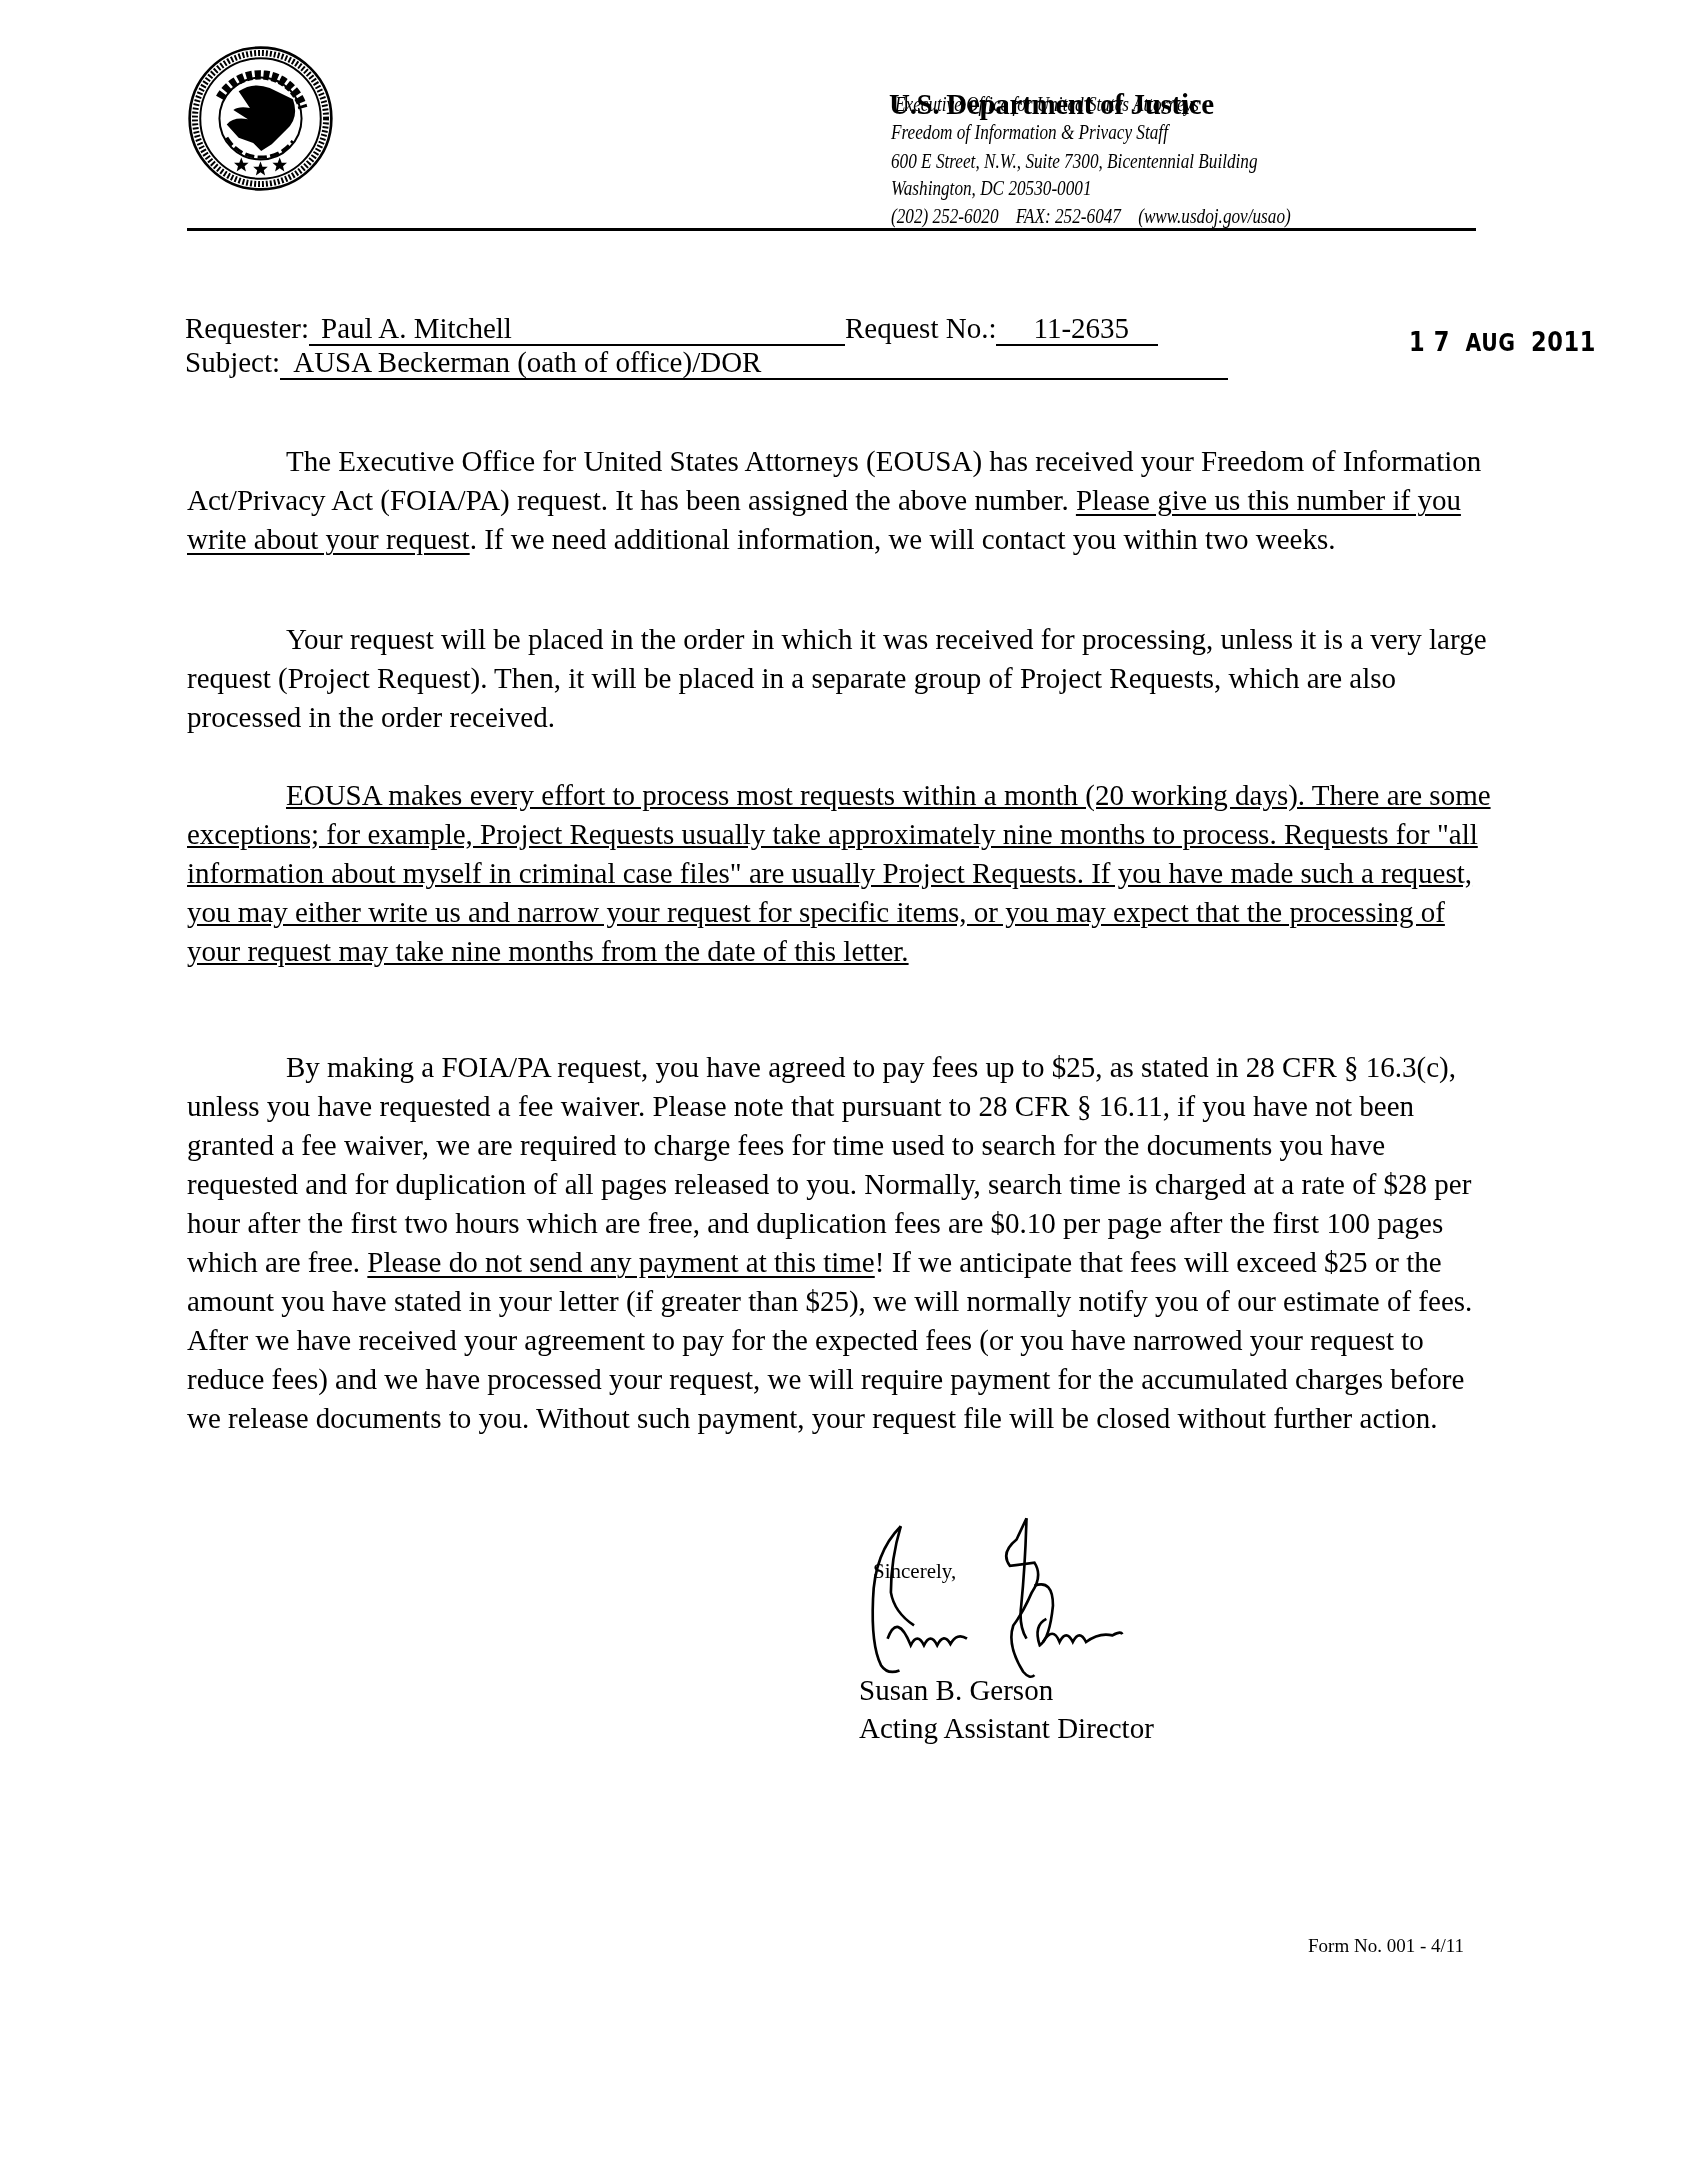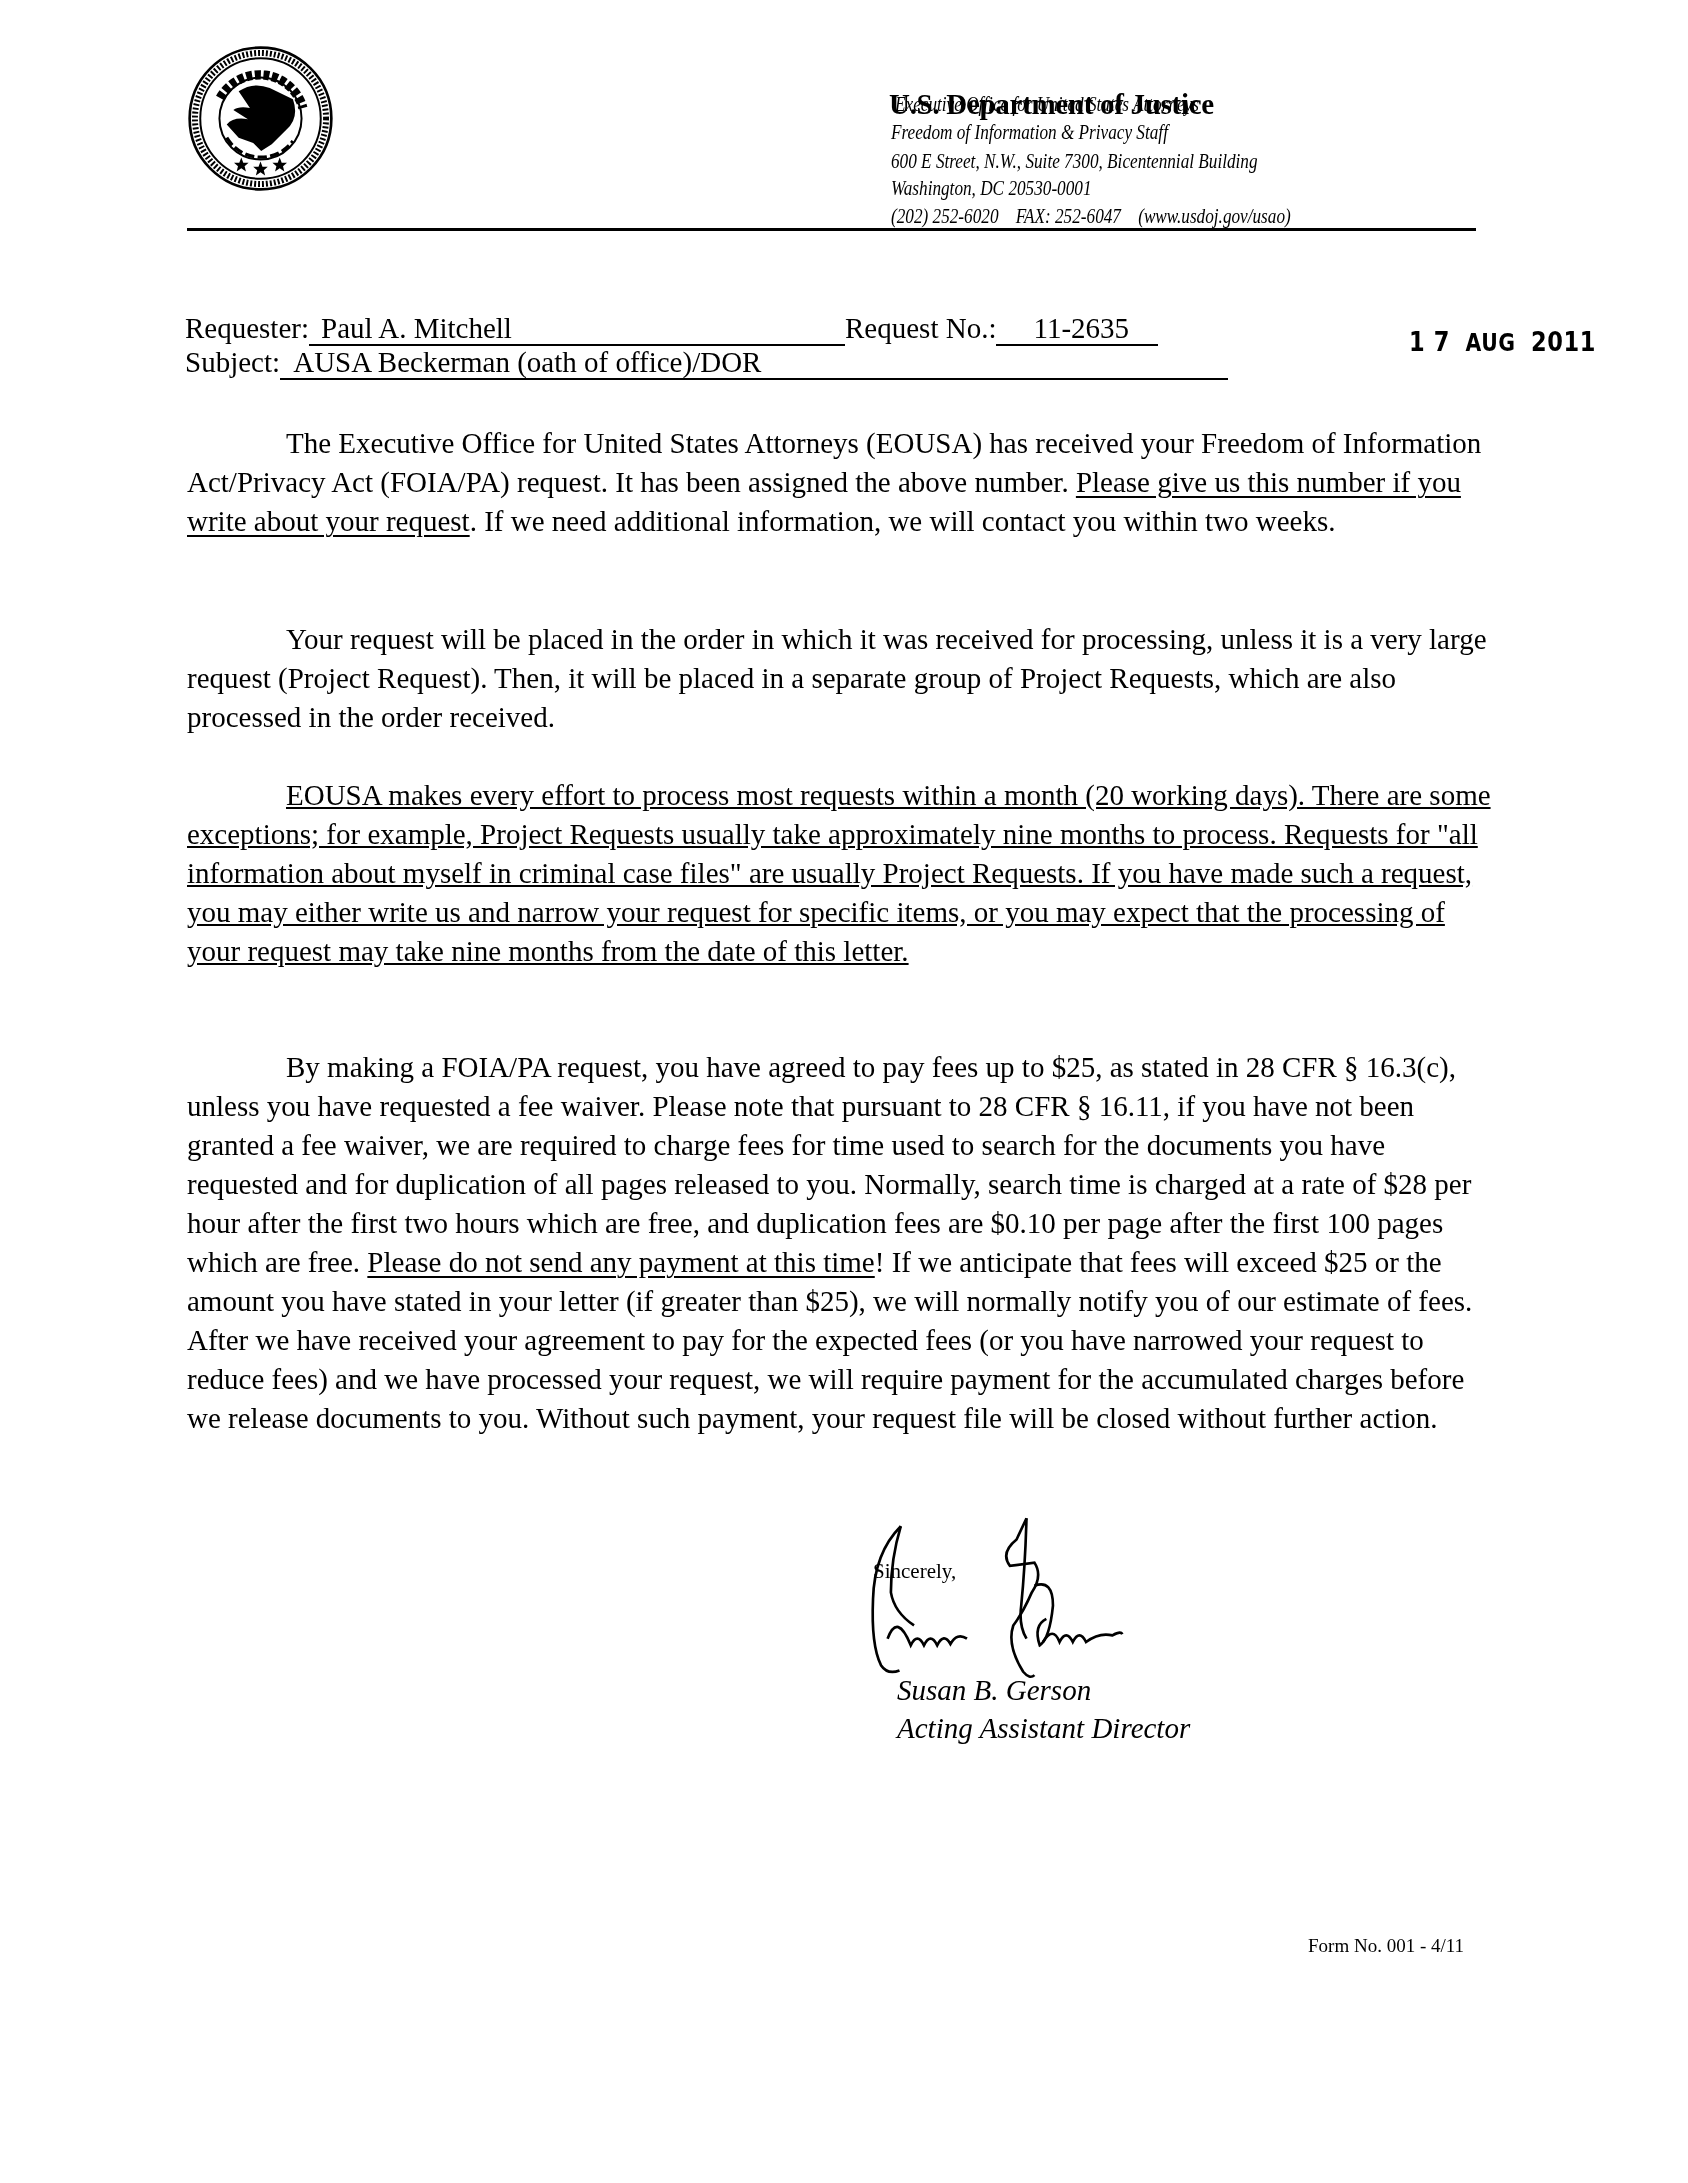--- a/index.html
+++ b/index.html
@@ -21,29 +21,29 @@
   .field-row { position: absolute; font-family: "Liberation Serif", serif; font-size: 29px; white-space: nowrap; }
   .field-row .u { display: inline-block; border-bottom: 2.6px solid #000; line-height: 30.5px; vertical-align: baseline; }
   .row1 { left: 185px; top: 273px; }
   .row2 { left: 185px; top: 346px; }
 
   .stamp { position: absolute; left: 1409px; top: 326px; font-family: "DejaVu Sans", sans-serif; font-weight: bold; font-size: 24px; transform: scaleX(0.85); transform-origin: left top; white-space: nowrap; letter-spacing: 0.7px; }
   .stamp .big { font-size: 26.5px; }
 
   .body-text { position: absolute; left: 187px; width: 1314px; font-family: "Liberation Serif", serif; font-size: 29px; line-height: 39px; }
   .body-text p { margin: 0; text-indent: 99px; }
-  .p1 { top: 424px; }
+  .p1 { top: 442px; }
   .p2 { top: 620px; }
   .p3 { top: 776px; text-decoration: underline; }
   .p4 { top: 1048px; }
   .underline { text-decoration: underline; text-decoration-thickness: 2px; text-underline-offset: 4px; }
 
   .signature { position: absolute; left: 861px; top: 1513px; width: 331px; height: 172px; }
   .closing { position: absolute; left: 873px; top: 1559px; font-family: "Liberation Serif", serif; font-size: 21px; }
-  .signer { position: absolute; left: 897px; font-family: "Liberation Serif", serif; font-size: 29px; white-space: nowrap; font-style: italic; }
+  .signer { position: absolute; left: 859px; font-family: "Liberation Serif", serif; font-size: 29px; white-space: nowrap; }
   .signer.name { top: 1674px; }
   .signer.title { top: 1712px; }
 
   .form-no { position: absolute; left: 1308px; top: 1935px; font-family: "Liberation Serif", serif; font-size: 19px; white-space: nowrap; }
 </style>
 </head>
 <body>
 
 <svg class="seal" viewBox="0 0 222 222">
   <circle cx="111" cy="111" r="107" fill="none" stroke="#000" stroke-width="4"></circle>

